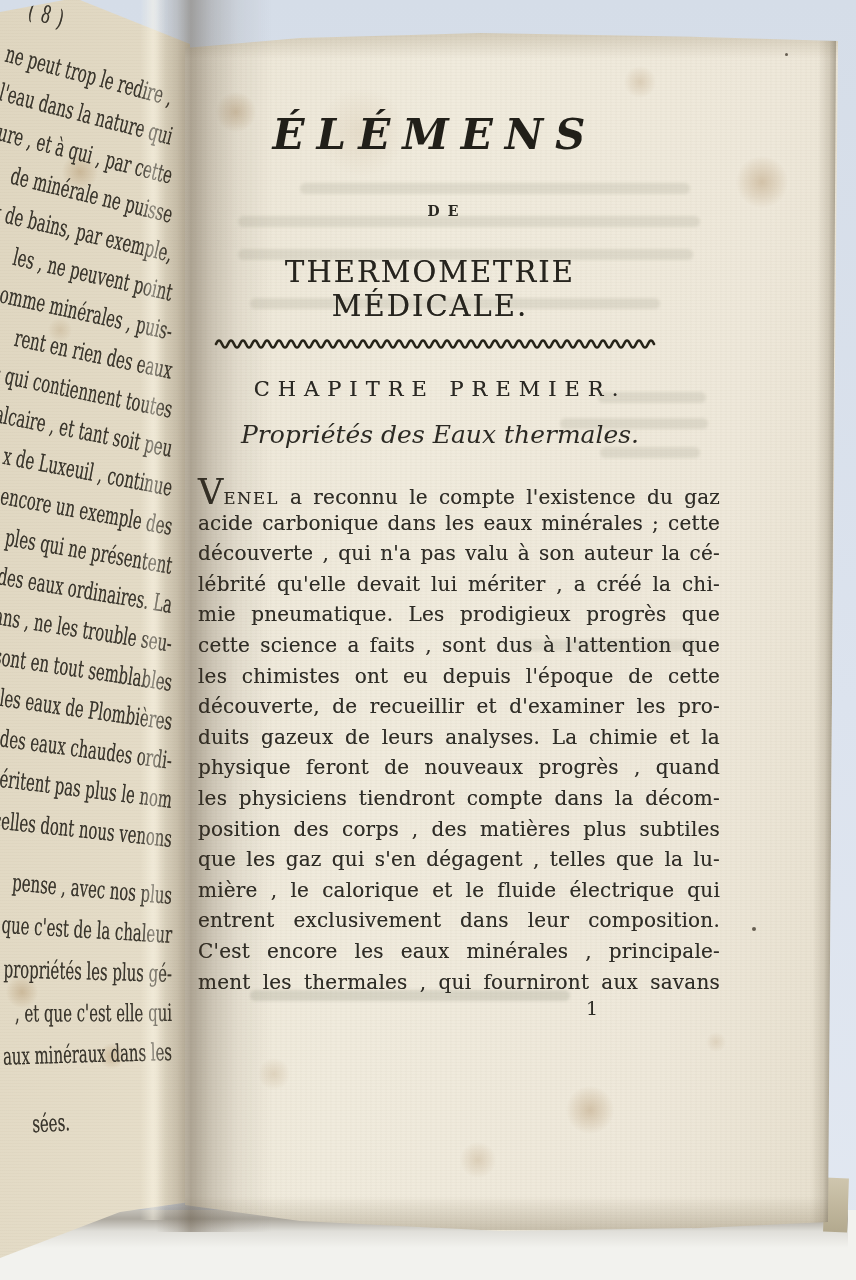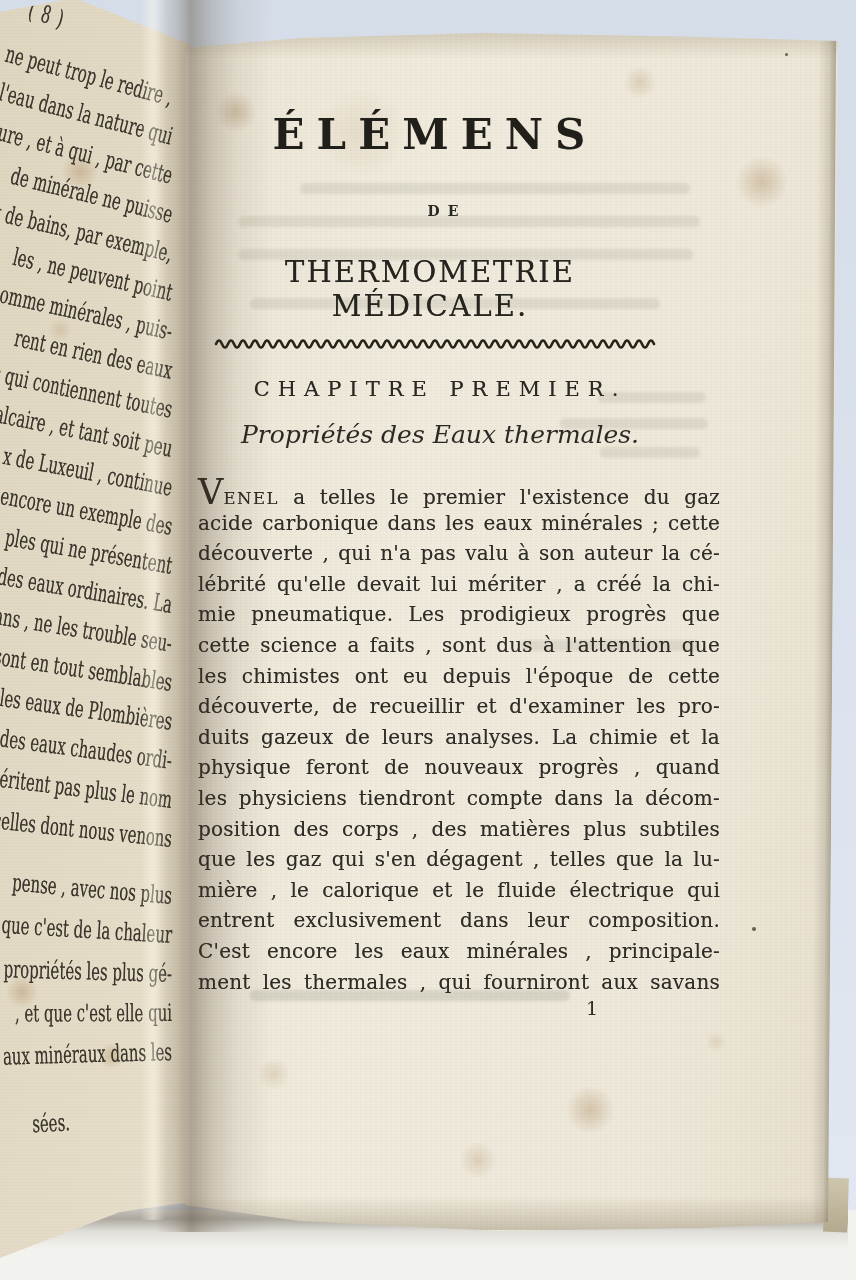--- a/index.html
+++ b/index.html
@@ -45,21 +45,21 @@
   .rp-bottomrim{position:absolute;left:185px;top:1196px;width:650px;height:34px;
      background:linear-gradient(to bottom,rgba(0,0,0,0),rgba(110,95,65,0.30));}
 
   .gutter{position:absolute;left:156px;top:0;width:116px;height:1232px;
      background:linear-gradient(to right,rgba(70,55,35,0) 0%,rgba(70,55,35,0.18) 18%,rgba(70,55,35,0.38) 30%,rgba(70,55,35,0.20) 48%,rgba(70,55,35,0.07) 70%,rgba(70,55,35,0) 100%);}
   .fold-light{position:absolute;left:140px;top:0;width:26px;height:1220px;
      background:linear-gradient(to right,rgba(255,250,235,0),rgba(255,250,235,0.45),rgba(255,250,235,0));}
 
   
   .rp-title{position:absolute;left:200px;top:110px;width:470px;padding-right:36px;
-     text-align:center;font-size:42px;font-weight:700;letter-spacing:12px;color:#211f19;}
+     text-align:center;font-size:42px;font-weight:700;letter-spacing:12px;color:#211f19;font-style:italic;}
   .rp-de{position:absolute;left:212px;top:203px;width:470px;padding-right:14px;
      text-align:center;font-size:14px;font-weight:700;letter-spacing:8px;color:#2a2822;}
   .rp-sub{position:absolute;left:190px;top:255px;width:480px;
      text-align:center;font-size:29px;letter-spacing:2px;color:#26241e;
      text-shadow:0 0 0.6px rgba(38,36,30,0.6);}
   .rp-wave{position:absolute;left:214px;top:336px;}
   .rp-chap{position:absolute;left:200px;top:377px;width:480px;
      text-align:center;font-size:21px;letter-spacing:8px;color:#2a2823;
      text-shadow:0 0 0.5px rgba(42,40,35,0.6);}
   .rp-chapsub{position:absolute;left:200px;top:420px;width:480px;
@@ -158,21 +158,21 @@
     <div class="rp-sub">THERMOMETRIE MÉDICALE.</div>
 
     <svg class="rp-wave" width="450" height="14" viewBox="0 0 450 14">
       <path d="M2,8 q3,-7 6,0 t6,0 t6,0 t6,0 t6,0 t6,0 t6,0 t6,0 t6,0 t6,0 t6,0 t6,0 t6,0 t6,0 t6,0 t6,0 t6,0 t6,0 t6,0 t6,0 t6,0 t6,0 t6,0 t6,0 t6,0 t6,0 t6,0 t6,0 t6,0 t6,0 t6,0 t6,0 t6,0 t6,0 t6,0 t6,0 t6,0 t6,0 t6,0 t6,0 t6,0 t6,0 t6,0 t6,0 t6,0 t6,0 t6,0 t6,0 t6,0 t6,0 t6,0 t6,0 t6,0 t6,0 t6,0 t6,0 t6,0 t6,0 t6,0 t6,0 t6,0 t6,0 t6,0 t6,0 t6,0 t6,0 t6,0 t6,0 t6,0 t6,0 t6,0 t6,0 t6,0" fill="none" stroke="#262419" stroke-width="2.6" stroke-linecap="round"></path>
     </svg>
 
     <div class="rp-chap">CHAPITRE PREMIER.</div>
     <div class="rp-chapsub">Propriétés des Eaux thermales.</div>
 
     <div class="rp-body">
-      <div class="bline"><span class="dropcap">V</span><span class="sc">ENEL</span><span> a telles le premier l'existence du gaz</span></div>
+      <div class="bline"><span class="dropcap">V</span><span class="sc">ENEL</span><span> a reconnu le compte l'existence du gaz</span></div>
       <div class="bline">acide carbonique dans les eaux minérales ; cette</div>
       <div class="bline">découverte , qui n'a pas valu à son auteur la cé-</div>
       <div class="bline">lébrité qu'elle devait lui mériter , a créé la chi-</div>
       <div class="bline">mie pneumatique. Les prodigieux progrès que</div>
       <div class="bline">cette science a faits , sont dus à l'attention que</div>
       <div class="bline">les chimistes ont eu depuis l'époque de cette</div>
       <div class="bline">découverte, de recueillir et d'examiner les pro-</div>
       <div class="bline">duits gazeux de leurs analyses. La chimie et la</div>
       <div class="bline">physique feront de nouveaux progrès , quand</div>
       <div class="bline">les physiciens tiendront compte dans la décom-</div>

